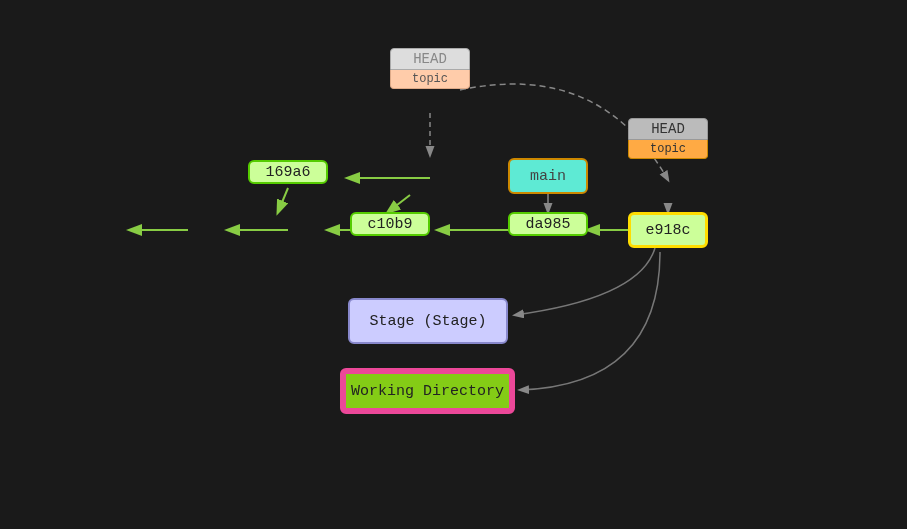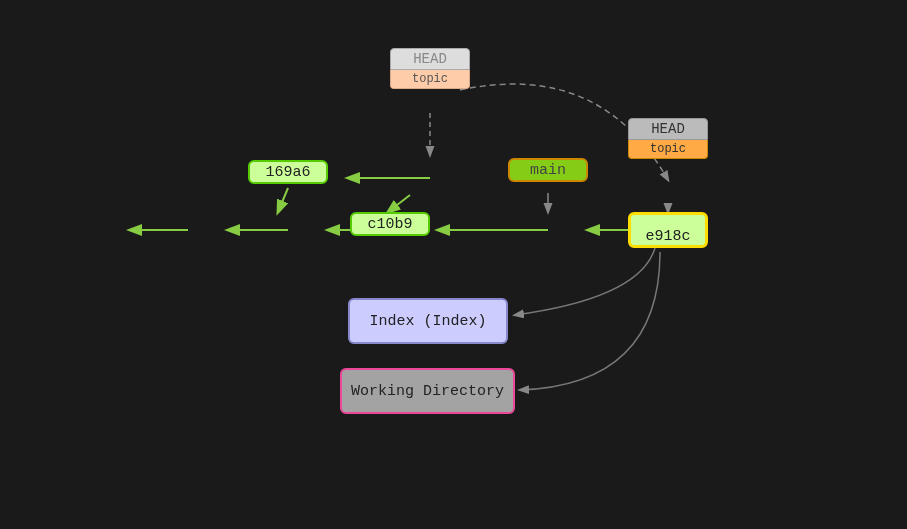--- a/index.html
+++ b/index.html
@@ -35,44 +35,44 @@
       white-space: nowrap;
     }
     .node-green {
       background: #ccff99;
       border: 2px solid #55cc00;
       color: #222;
       width: 80px;
       height: 24px;
     }
     .node-orange {
-      background: #84cc16;
+      background: #5eead4;
       border: 2px solid #cc8800;
       color: #444;
       width: 80px;
-      height: 24px;
+      height: 36px;
     }
     .node-yellow-outline {
       background: #ccff99;
       border: 3px solid #ffdd00;
       color: #222;
       width: 80px;
       height: 36px;
     }
     .node-stage {
       background: #ccccff;
       border: 2px solid #8888cc;
       color: #222;
       width: 160px;
       height: 46px;
       font-size: 15px;
     }
     .node-working {
-      background: #a3a3a3;
-      border: 2px solid #ec4899;
+      background: #84cc16;
+      border: 6px solid #ec4899;
       color: #222;
       width: 175px;
       height: 46px;
       font-size: 15px;
     }
     .label-box {
       position: absolute;
       display: flex;
       flex-direction: column;
       align-items: center;
@@ -180,26 +180,29 @@
   <div class="node node-orange" style="left:508px; top:158px;">
     <span>main</span>
   </div>
 
 
 
   <div class="node node-green" style="left:350px; top:212px;">
     <span>c10b9</span>
   </div>
 
-
-  <div class="node node-yellow-outline" style="left:628px; top:212px;align-items:flex-end;">
+  <div class="node node-green" style="left:508px; top:212px;">
+    <span>da985</span>
+  </div>
+
+  <div class="node node-yellow-outline" style="left:628px; top:212px;">
     <span>e918c</span>
   </div>
 
   <div class="node node-stage" style="left:348px; top:298px;">
-    <span>Index (Index)</span>
+    <span>Stage (Stage)</span>
   </div>
 
   <div class="node node-working" style="left:340px; top:368px;">
     <span>Working Directory</span>
   </div>
 
 </div>
 
 </body></html>

